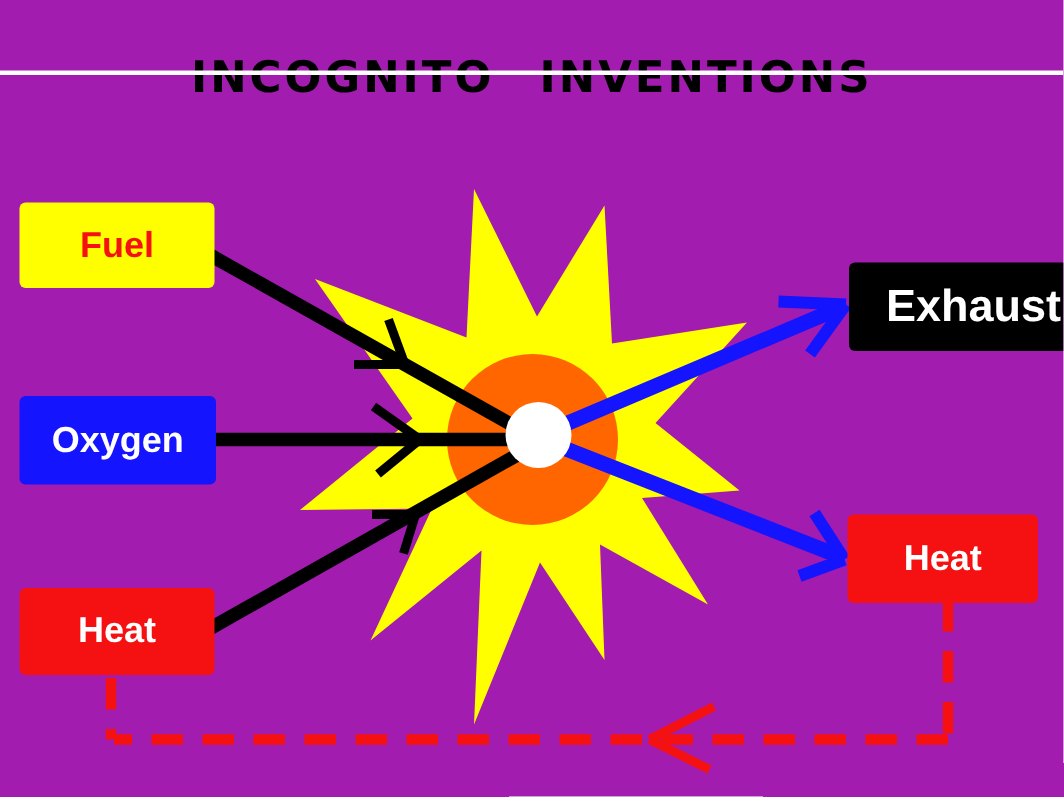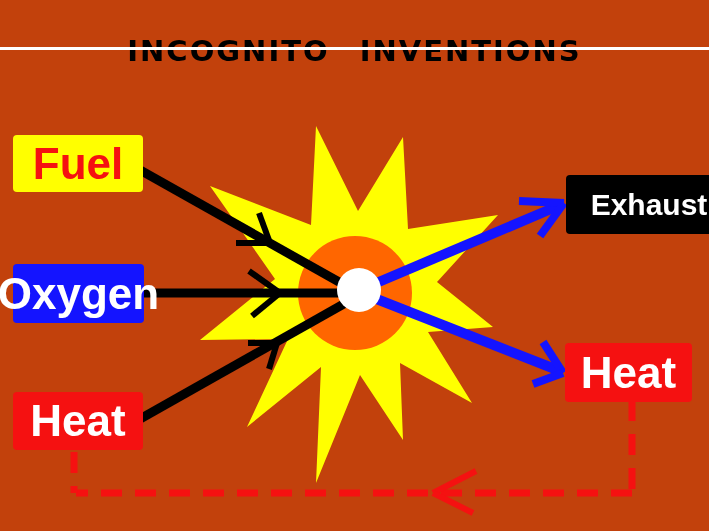--- a/index.html
+++ b/index.html
@@ -1,35 +1,35 @@
 <!DOCTYPE html>
 <html><head>
 <meta charset="utf-8">
 <style>
   html,body { margin:0; padding:0; background:#ffffff; }
   .stage {
-    position:relative; width:709px; height:531px; background:#c2410c;
+    position:relative; width:709px; height:531px; background:#a21caf;
     overflow:hidden; font-family:"Liberation Sans", sans-serif;
   }
   .title {
     position:absolute; left:0; right:0; top:36px; height:32px;
     text-align:center; line-height:30px;
     font-family:"DejaVu Sans", sans-serif; font-weight:bold;
     font-size:29px; letter-spacing:2px; word-spacing:18px;
     color:#000000; text-transform:uppercase;
   }
   
   .title::after {
     content:""; position:absolute; left:0; right:0; top:11px; height:3px;
     background:#ffffff; pointer-events:none;
   }
   .diagram-svg { position:absolute; left:0; top:0; }
   .box {
     position:absolute; display:flex; align-items:center; justify-content:center;
-    font-weight:bold; font-size:44px; border-radius:4px; white-space:nowrap;
+    font-weight:bold; font-size:24px; border-radius:4px; white-space:nowrap;
   }
   .box-fuel     { left:13px;  top:135px; width:130px; height:57px; }
   .box-oxygen   { left:13px;  top:264px; width:131px; height:59px; }
   .box-heat-in  { left:13px;  top:392px; width:130px; height:58px; }
   .box-exhaust  { left:566px; top:175px; width:126px; height:59px; font-size:30px;padding-left:20px; }
   .box-heat-out { left:565px; top:343px; width:127px; height:59px; }
 </style>
 </head>
 <body>
 

